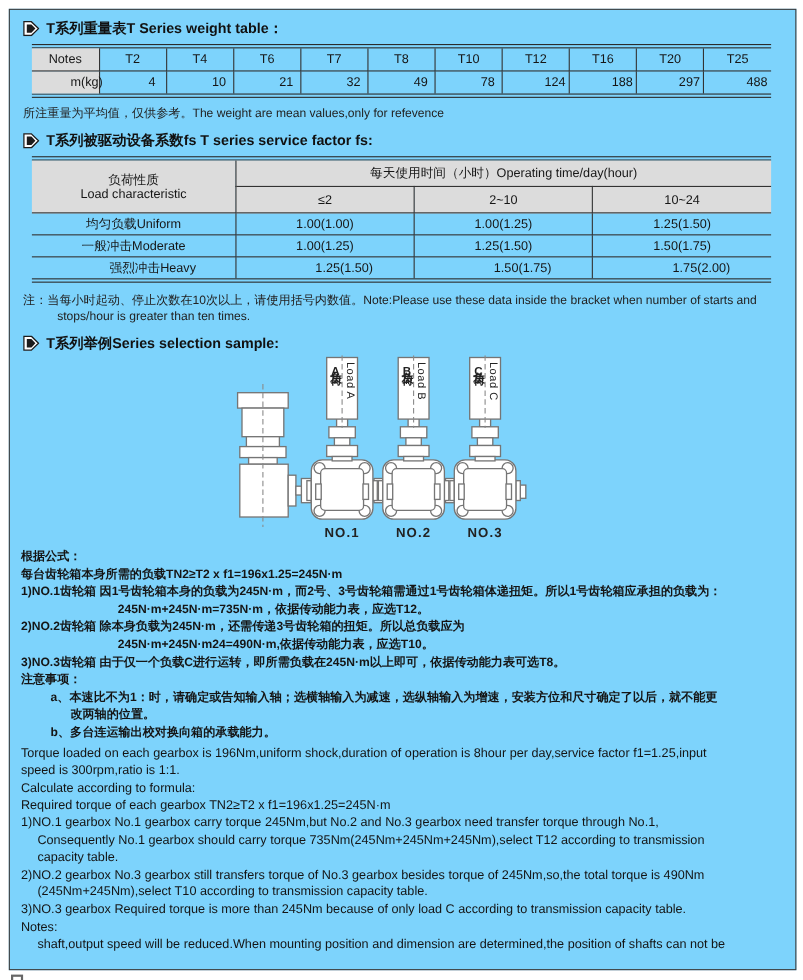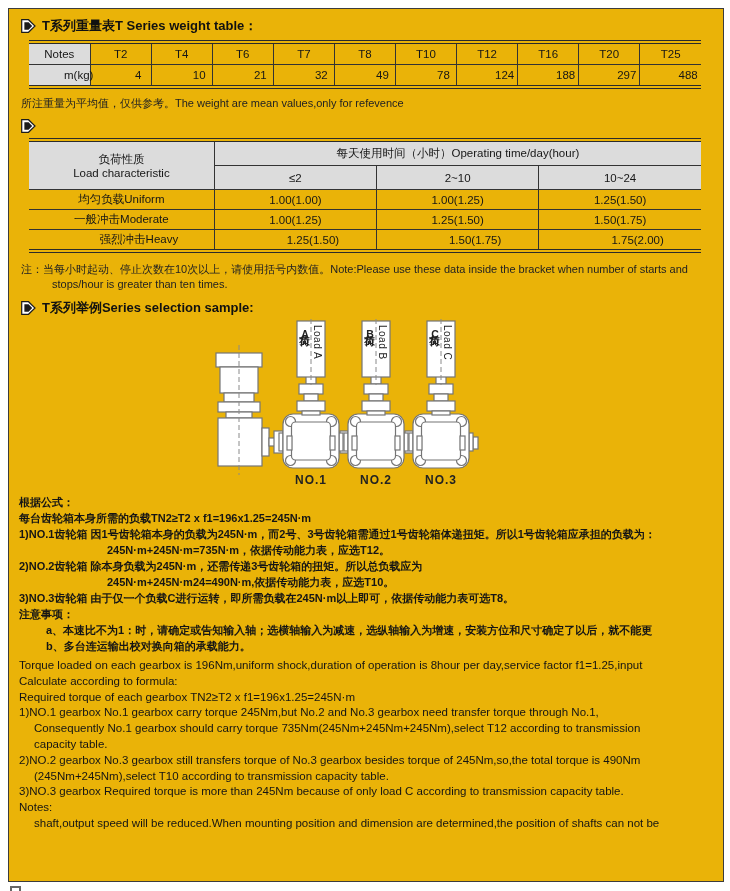--- a/index.html
+++ b/index.html
@@ -2,21 +2,21 @@
 <html><head>
 <meta charset="utf-8">
 <style>
   html,body{margin:0;padding:0;}
   body{
     width:730px;height:891px;background:#ffffff;position:relative;overflow:hidden;
     font-family:"Liberation Sans","DejaVu Sans",sans-serif;color:#1d1d1d;
   }
   .frame{
     position:absolute;left:8px;top:8px;width:716px;height:874px;
-    border:1px solid #3c3c3c;box-sizing:border-box;background:#eab308;
+    border:1px solid #3c3c3c;box-sizing:border-box;background:#7dd3fc;
   }
   
   .sec-h{display:flex;align-items:center;gap:6px;font-size:13px;font-weight:bold;color:#111;}
   .sec-h svg{flex:0 0 auto;}
   .sh1{margin:8px 0 0 12px;}
   .sh2{margin:9px 0 0 12px;}
   .sh3{margin:7px 0 0 12px;}
   
   .tbl-wrap{margin:5px 22px 0 20px;border-top:4px double #2b2b2b;border-bottom:4px double #2b2b2b;}
   table{border-collapse:collapse;width:100%;table-layout:fixed;}
@@ -103,20 +103,21 @@
       </table>
   </div>
 
   <div class="note">所注重量为平均值，仅供参考。The weight are mean values,only for refevence</div>
 
   <div class="sec-h sh2">
     <svg width="15" height="14" viewBox="0 0 15 14">
       <polygon points="0.7,0.7 7.5,0.7 14,7 7.5,13.3 0.7,13.3" fill="#fff" stroke="#1c1c1c" stroke-width="1.2"></polygon>
       <polygon points="3.4,3.2 7.6,3.2 11.2,7 7.6,10.8 3.4,10.8" fill="#1c1c1c"></polygon>
     </svg>
+    <span>T系列被驱动设备系数fs   T series service factor fs:</span>
   </div>
 
   <div class="tbl-wrap">
     <table class="svc">
       <tbody>
           <tr class="hrow">
         <td class="gray c1" rowspan="2">
           <div>负荷性质</div>
           <div>Load characteristic</div>
         </td>
@@ -265,25 +266,27 @@
   <div class="cn">
     <div class="ln">根据公式：</div>
     <div class="ln">每台齿轮箱本身所需的负载TN2≥T2 x f1=196x1.25=245N·m</div>
     <div class="ln">1)NO.1齿轮箱 因1号齿轮箱本身的负载为245N·m，而2号、3号齿轮箱需通过1号齿轮箱体递扭矩。所以1号齿轮箱应承担的负载为：</div>
     <div class="ln ind1">245N·m+245N·m=735N·m，依据传动能力表，应选T12。</div>
     <div class="ln">2)NO.2齿轮箱 除本身负载为245N·m，还需传递3号齿轮箱的扭矩。所以总负载应为</div>
     <div class="ln ind1">245N·m+245N·m24=490N·m,依据传动能力表，应选T10。</div>
     <div class="ln">3)NO.3齿轮箱 由于仅一个负载C进行运转，即所需负载在245N·m以上即可，依据传动能力表可选T8。</div>
     <div class="ln">注意事项：</div>
     <div class="ln ind2">a、本速比不为1：时，请确定或告知输入轴；选横轴输入为减速，选纵轴输入为增速，安装方位和尺寸确定了以后，就不能更</div>
+    <div class="ln ind3">改两轴的位置。</div>
     <div class="ln ind2">b、多台连运输出校对换向箱的承载能力。</div>
   </div>
 
   <div class="en">
     <div class="ln">Torque loaded on each gearbox is 196Nm,uniform shock,duration of operation is 8hour per day,service factor f1=1.25,input</div>
+    <div class="ln">speed is 300rpm,ratio is 1:1.</div>
     <div class="ln">Calculate according to formula:</div>
     <div class="ln">Required torque of each gearbox TN2≥T2 x f1=196x1.25=245N·m</div>
     <div class="ln">1)NO.1 gearbox   No.1 gearbox carry torque 245Nm,but No.2 and No.3 gearbox need transfer torque through No.1,</div>
     <div class="ln ind4">Consequently No.1 gearbox should carry torque 735Nm(245Nm+245Nm+245Nm),select T12 according to transmission</div>
     <div class="ln ind4">capacity table.</div>
     <div class="ln">2)NO.2 gearbox   No.3 gearbox still transfers torque of No.3 gearbox besides torque of 245Nm,so,the total torque is 490Nm</div>
     <div class="ln ind4">(245Nm+245Nm),select T10 according to transmission capacity table.</div>
     <div class="ln">3)NO.3 gearbox   Required torque is more than 245Nm because of only load C according to transmission capacity table.</div>
     <div class="ln">Notes:</div>
     <div class="ln ind4">shaft,output speed will be reduced.When mounting position and dimension are determined,the position of shafts can not be</div>

